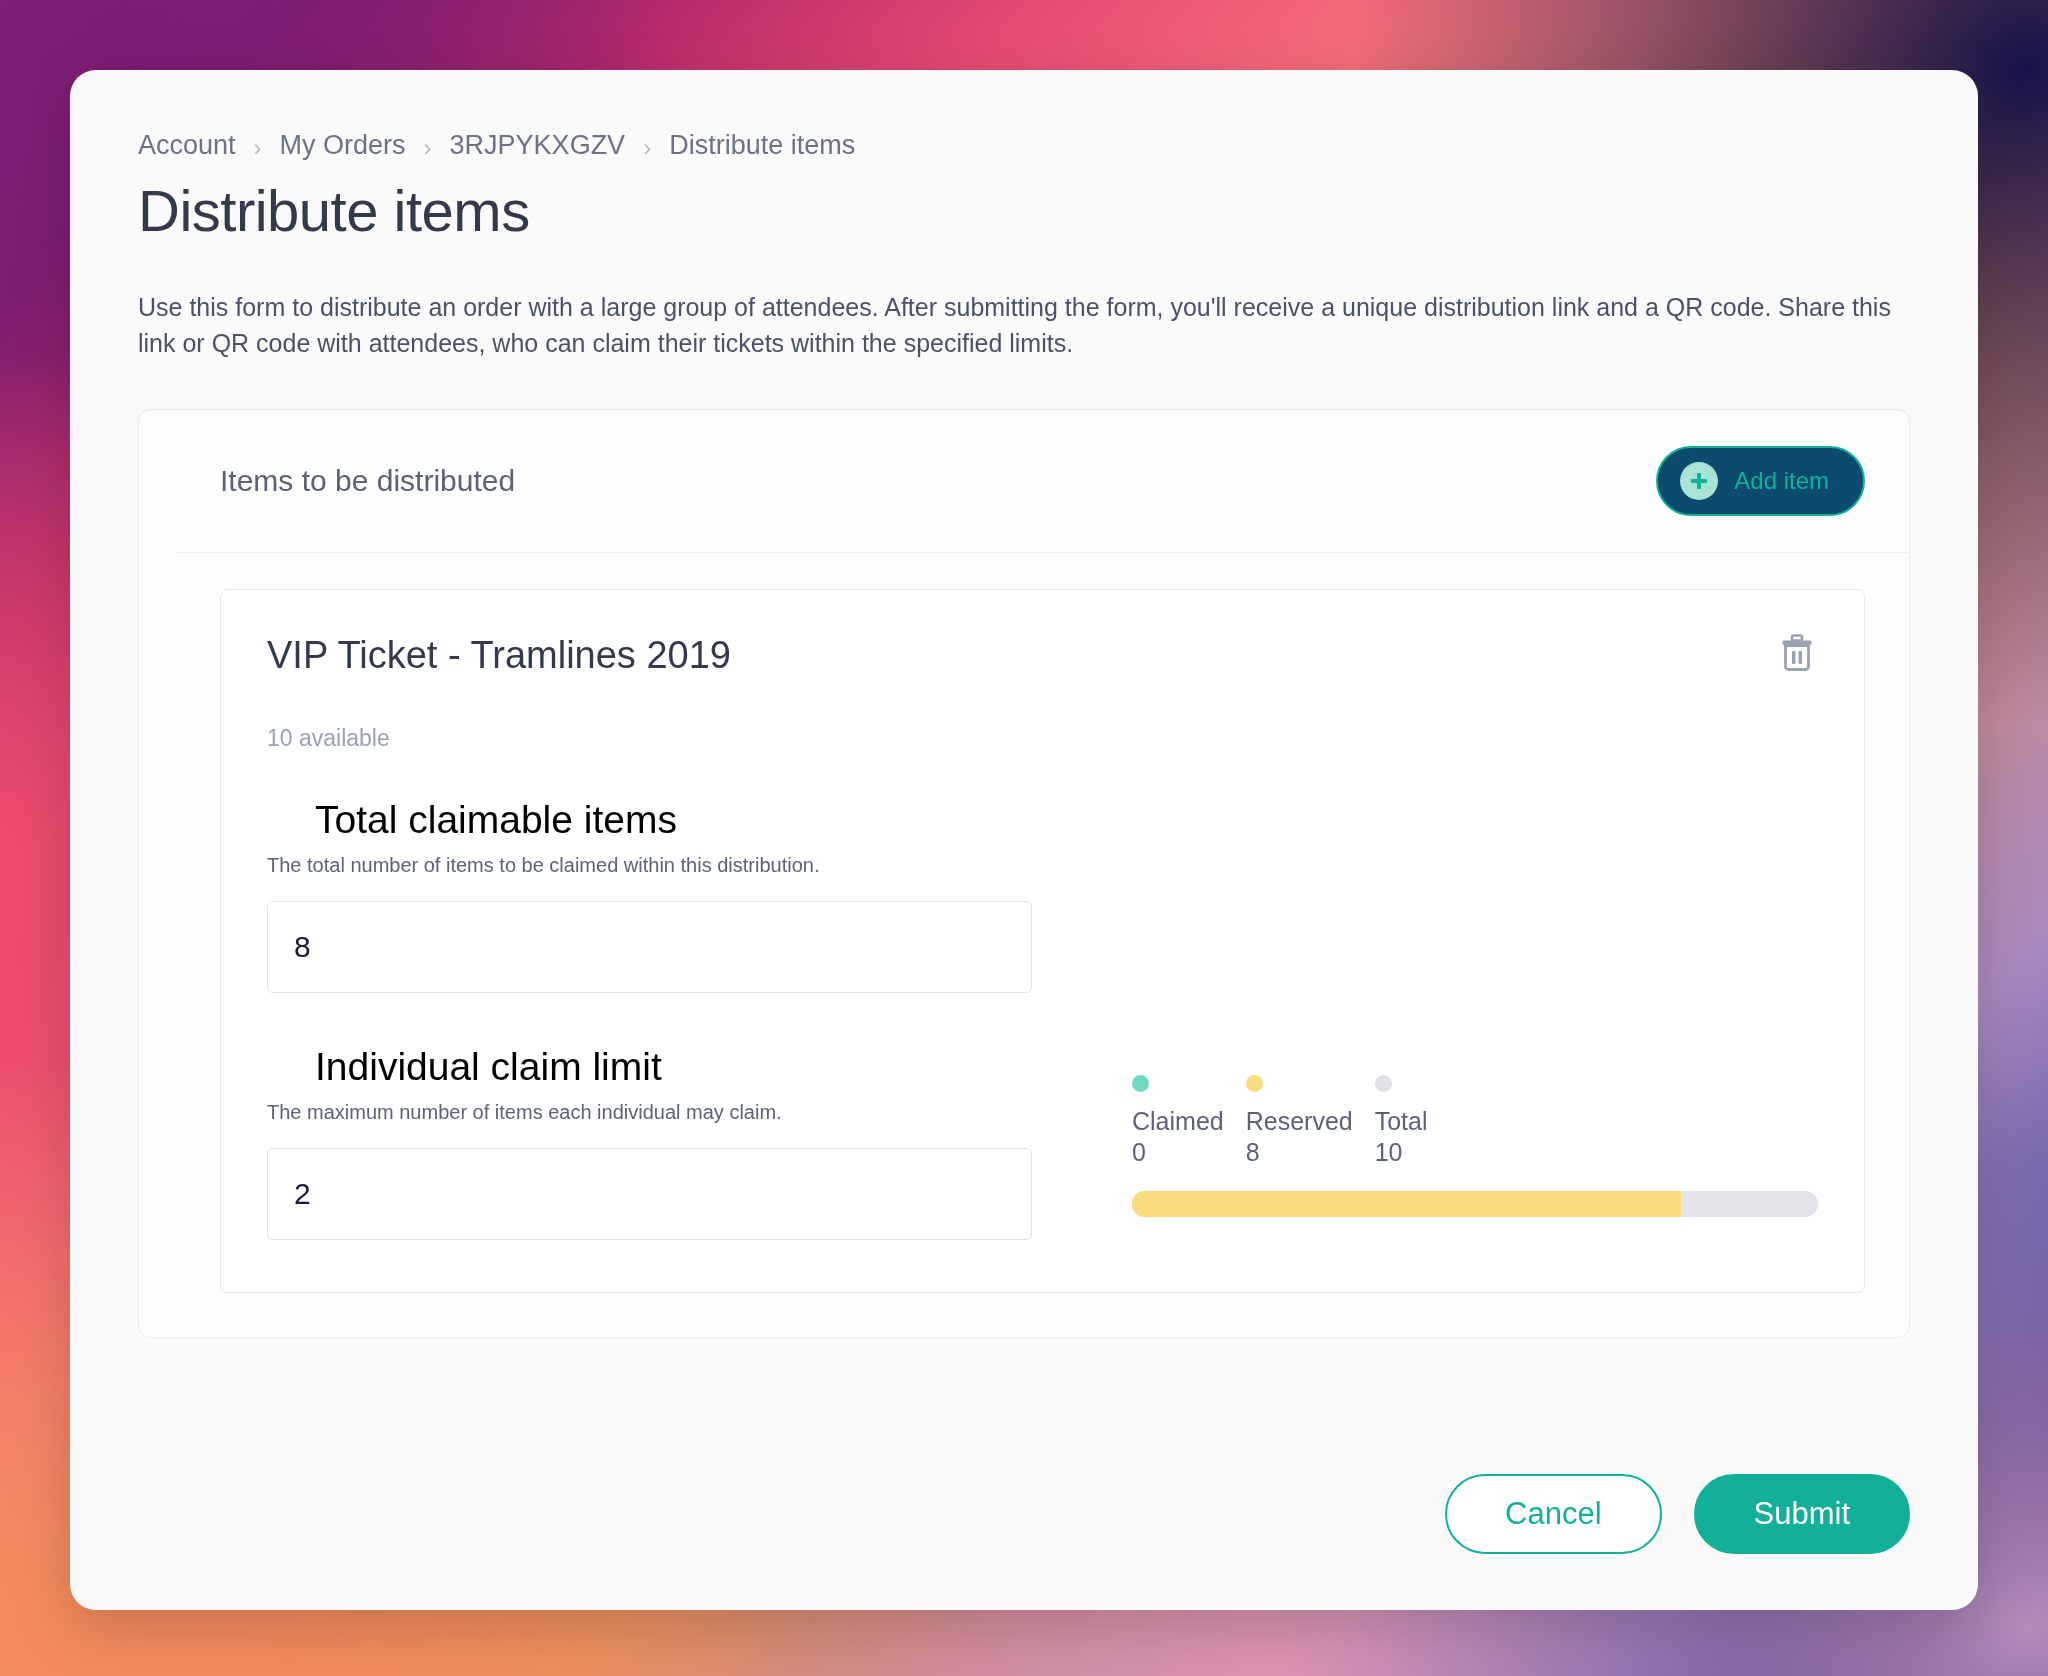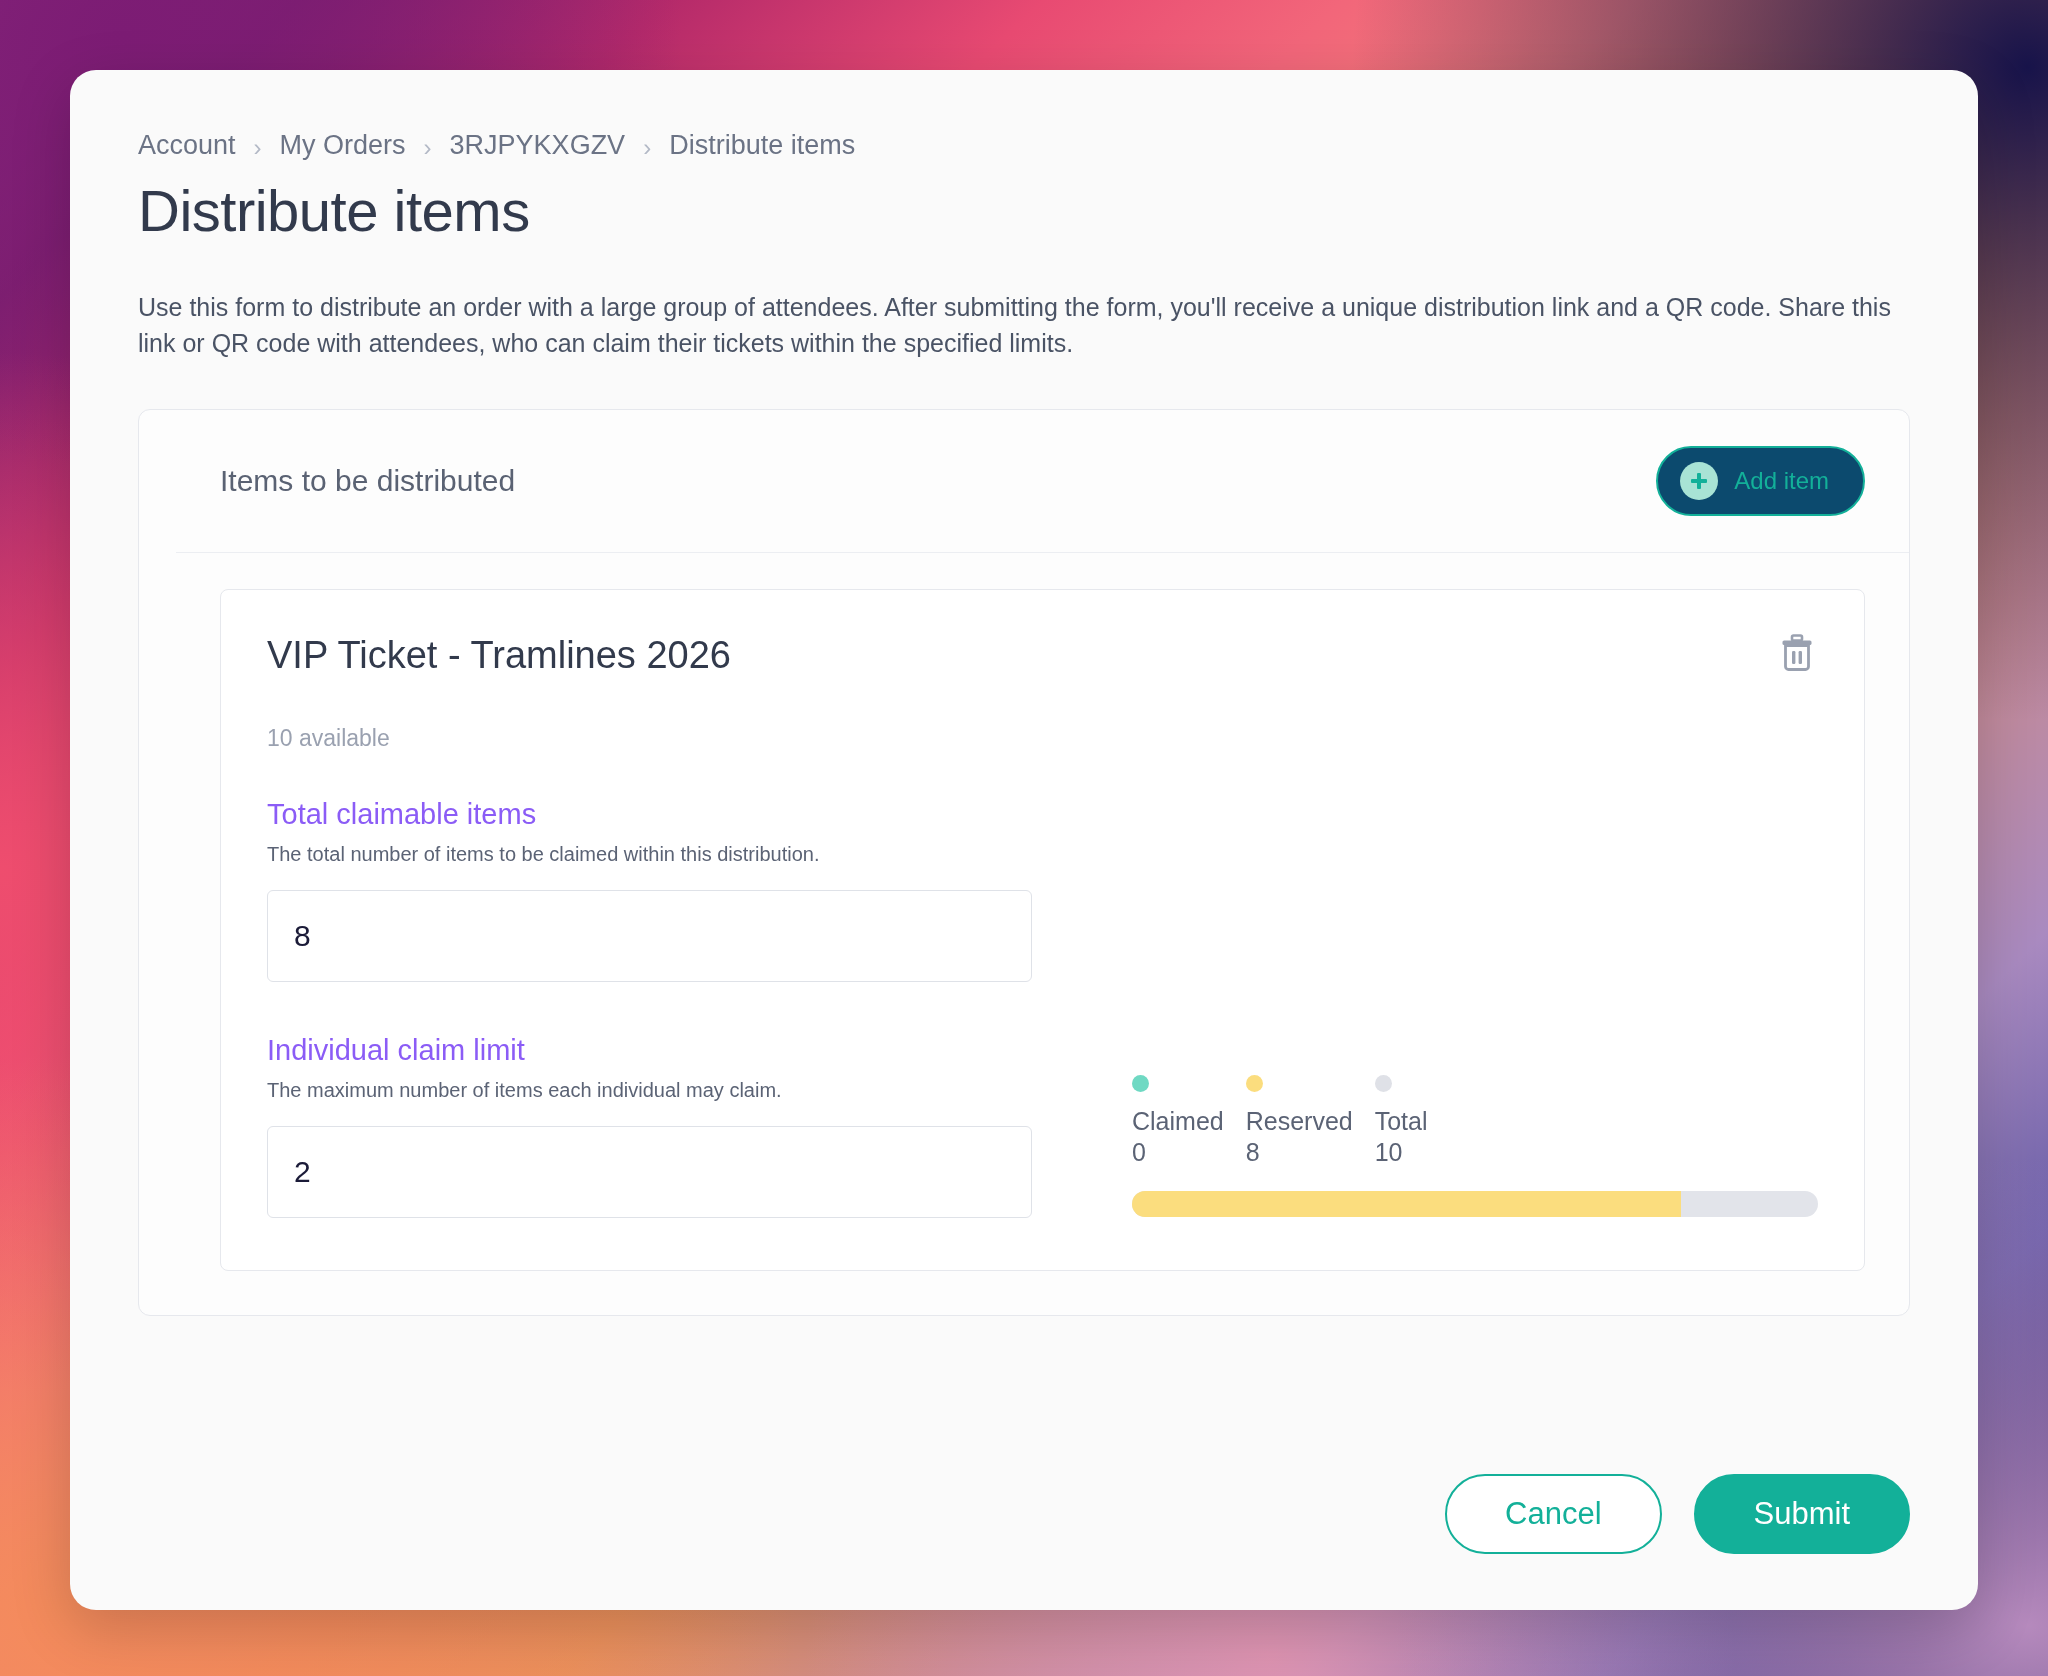--- a/index.html
+++ b/index.html
@@ -180,23 +180,24 @@
   }
 
   .item-grid {
     display: flex;
     align-items: flex-start;
     gap: 100px;
   }
   .fields { width: 765px; flex: none; }
 
   .field-label {
-    font-size: 29px;
-    color: #8b5cf6;
+    font-size: 39px;
+    color: #000000;
     margin-bottom: 12px;
+    margin-left: 48px;
   }
   .field-help {
     font-size: 20px;
     color: #5b6375;
     margin-bottom: 24px;
   }
   .field-input {
     width: 765px;
     height: 92px;
     border: 1px solid #dfe2e8;
@@ -323,21 +324,21 @@
           <button class="trash-btn">
             <svg width="34" height="38" viewBox="0 0 34 38" aria-hidden="true">
               <rect x="12" y="1.5" width="10" height="5" rx="1.5" fill="none" stroke="#9aa1b0" stroke-width="2.6"></rect>
               <rect x="2.5" y="6.5" width="29" height="4.5" rx="1.6" fill="#9aa1b0"></rect>
               <path d="M5.5 11.5 h23 v21 a3 3 0 0 1 -3 3 h-17 a3 3 0 0 1 -3 -3 z" fill="none" stroke="#9aa1b0" stroke-width="2.8"></path>
               <rect x="12" y="17" width="3.4" height="13" rx="1.2" fill="#9aa1b0"></rect>
               <rect x="18.6" y="17" width="3.4" height="13" rx="1.2" fill="#9aa1b0"></rect>
             </svg>
           </button>
 
-          <div class="item-name">VIP Ticket - Tramlines 2026</div>
+          <div class="item-name">VIP Ticket - Tramlines 2019</div>
           <div class="item-avail">10 available</div>
 
           <div class="item-grid">
             <div class="fields">
               <div class="field-label">Total claimable items</div>
               <div class="field-help">The total number of items to be claimed within this distribution.</div>
               <input class="field-input" type="text" value="8" style="">
 
               <div class="field-label">Individual claim limit</div>
               <div class="field-help">The maximum number of items each individual may claim.</div>

